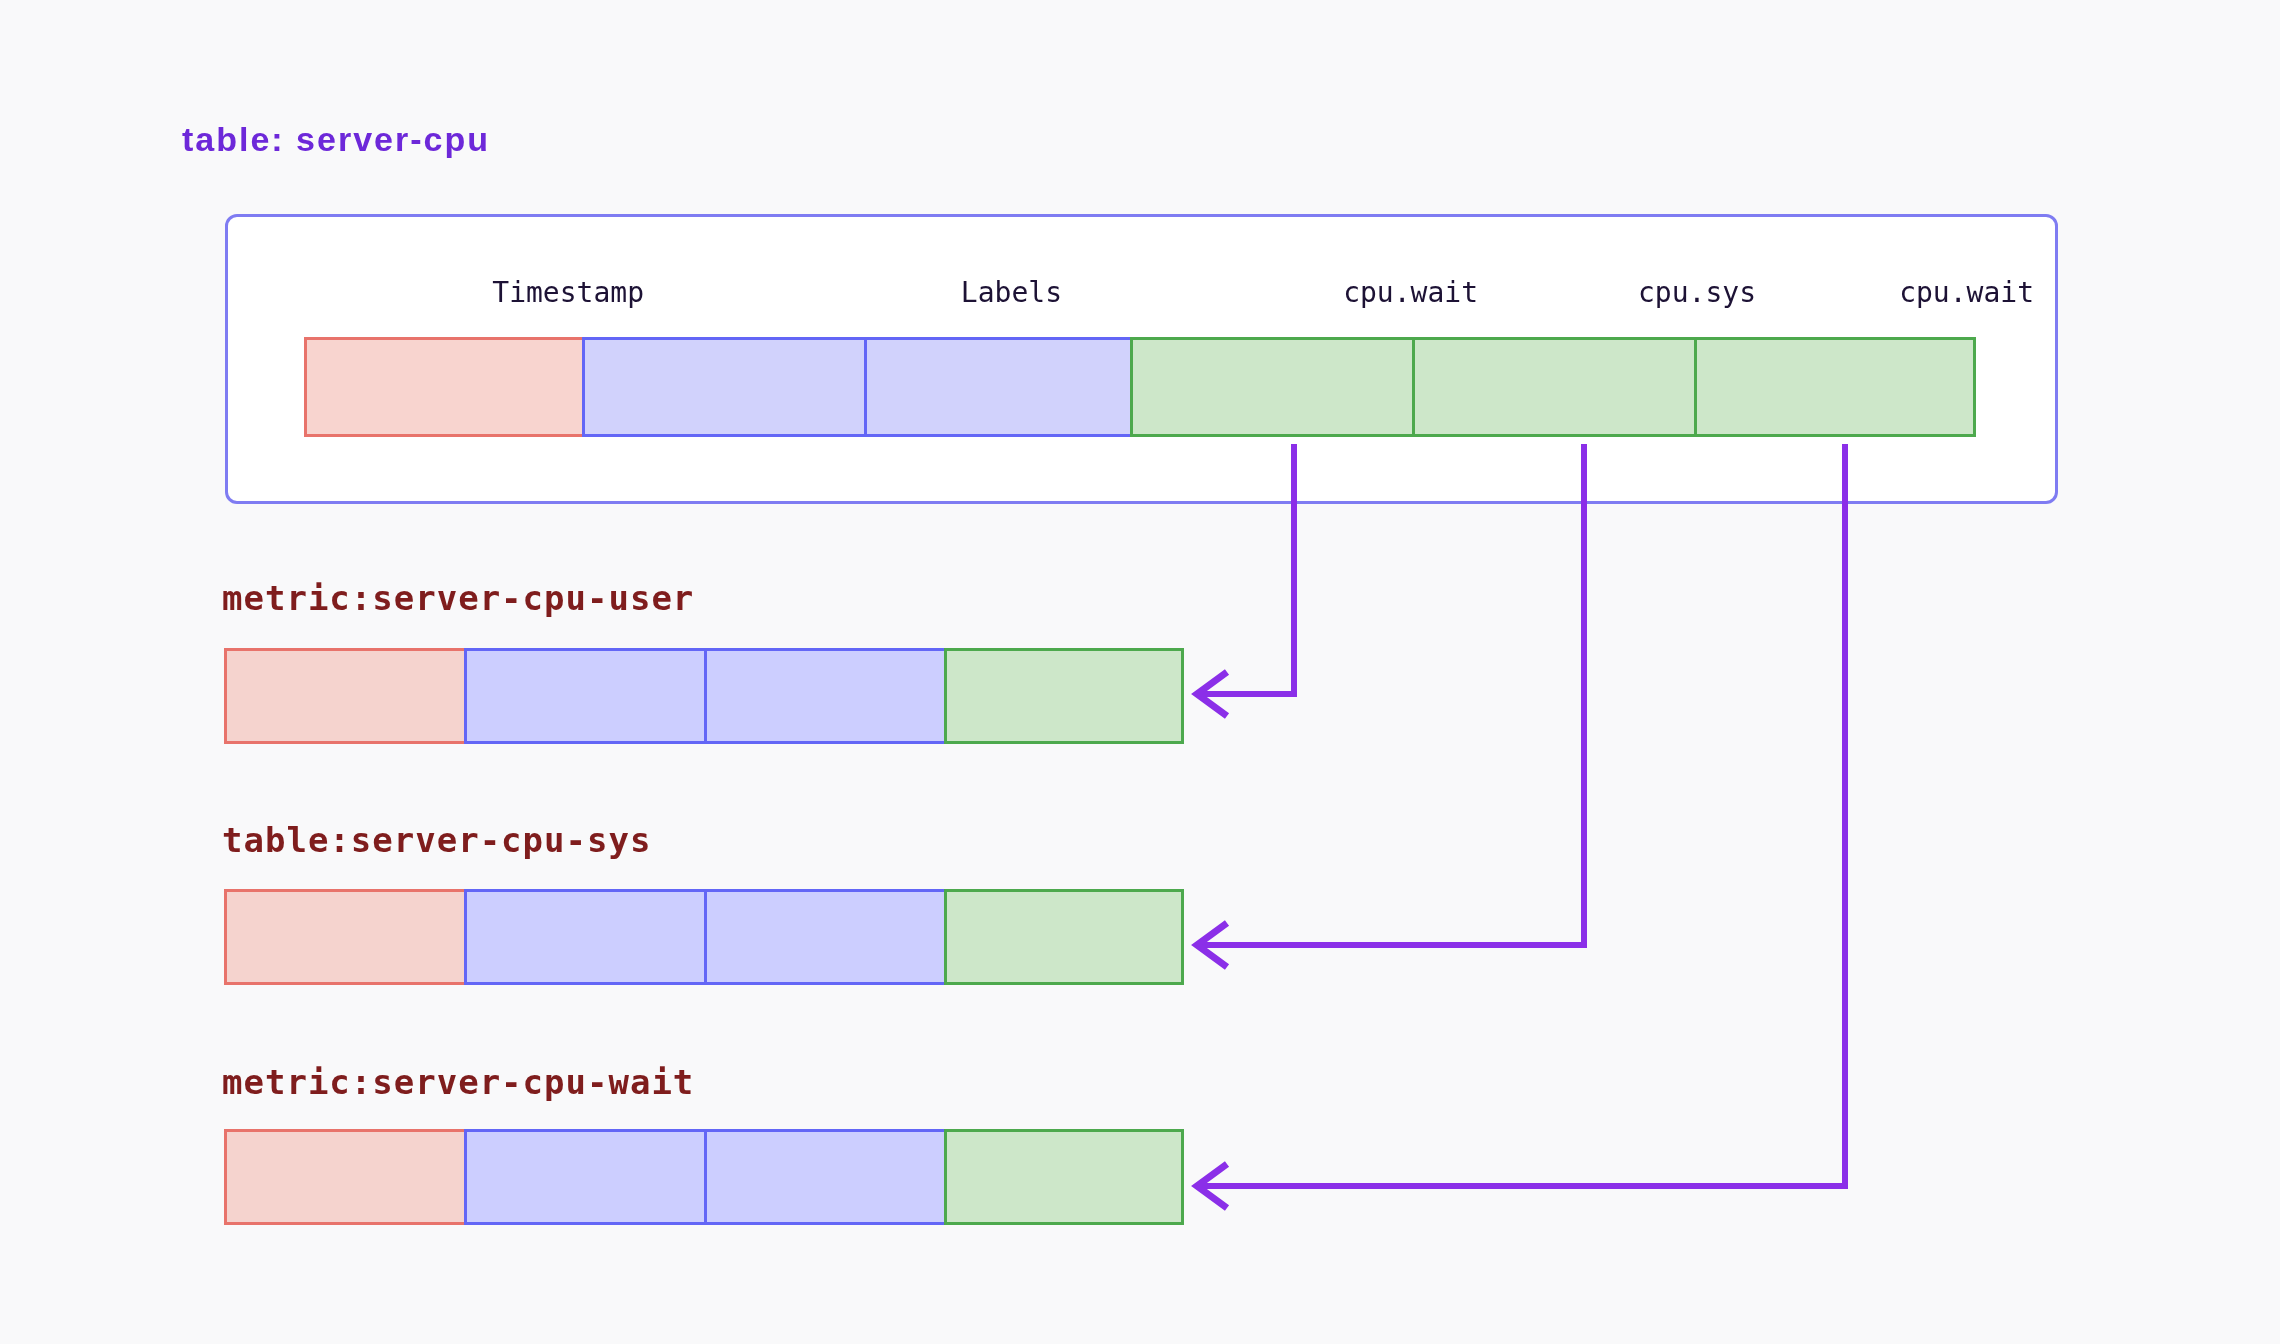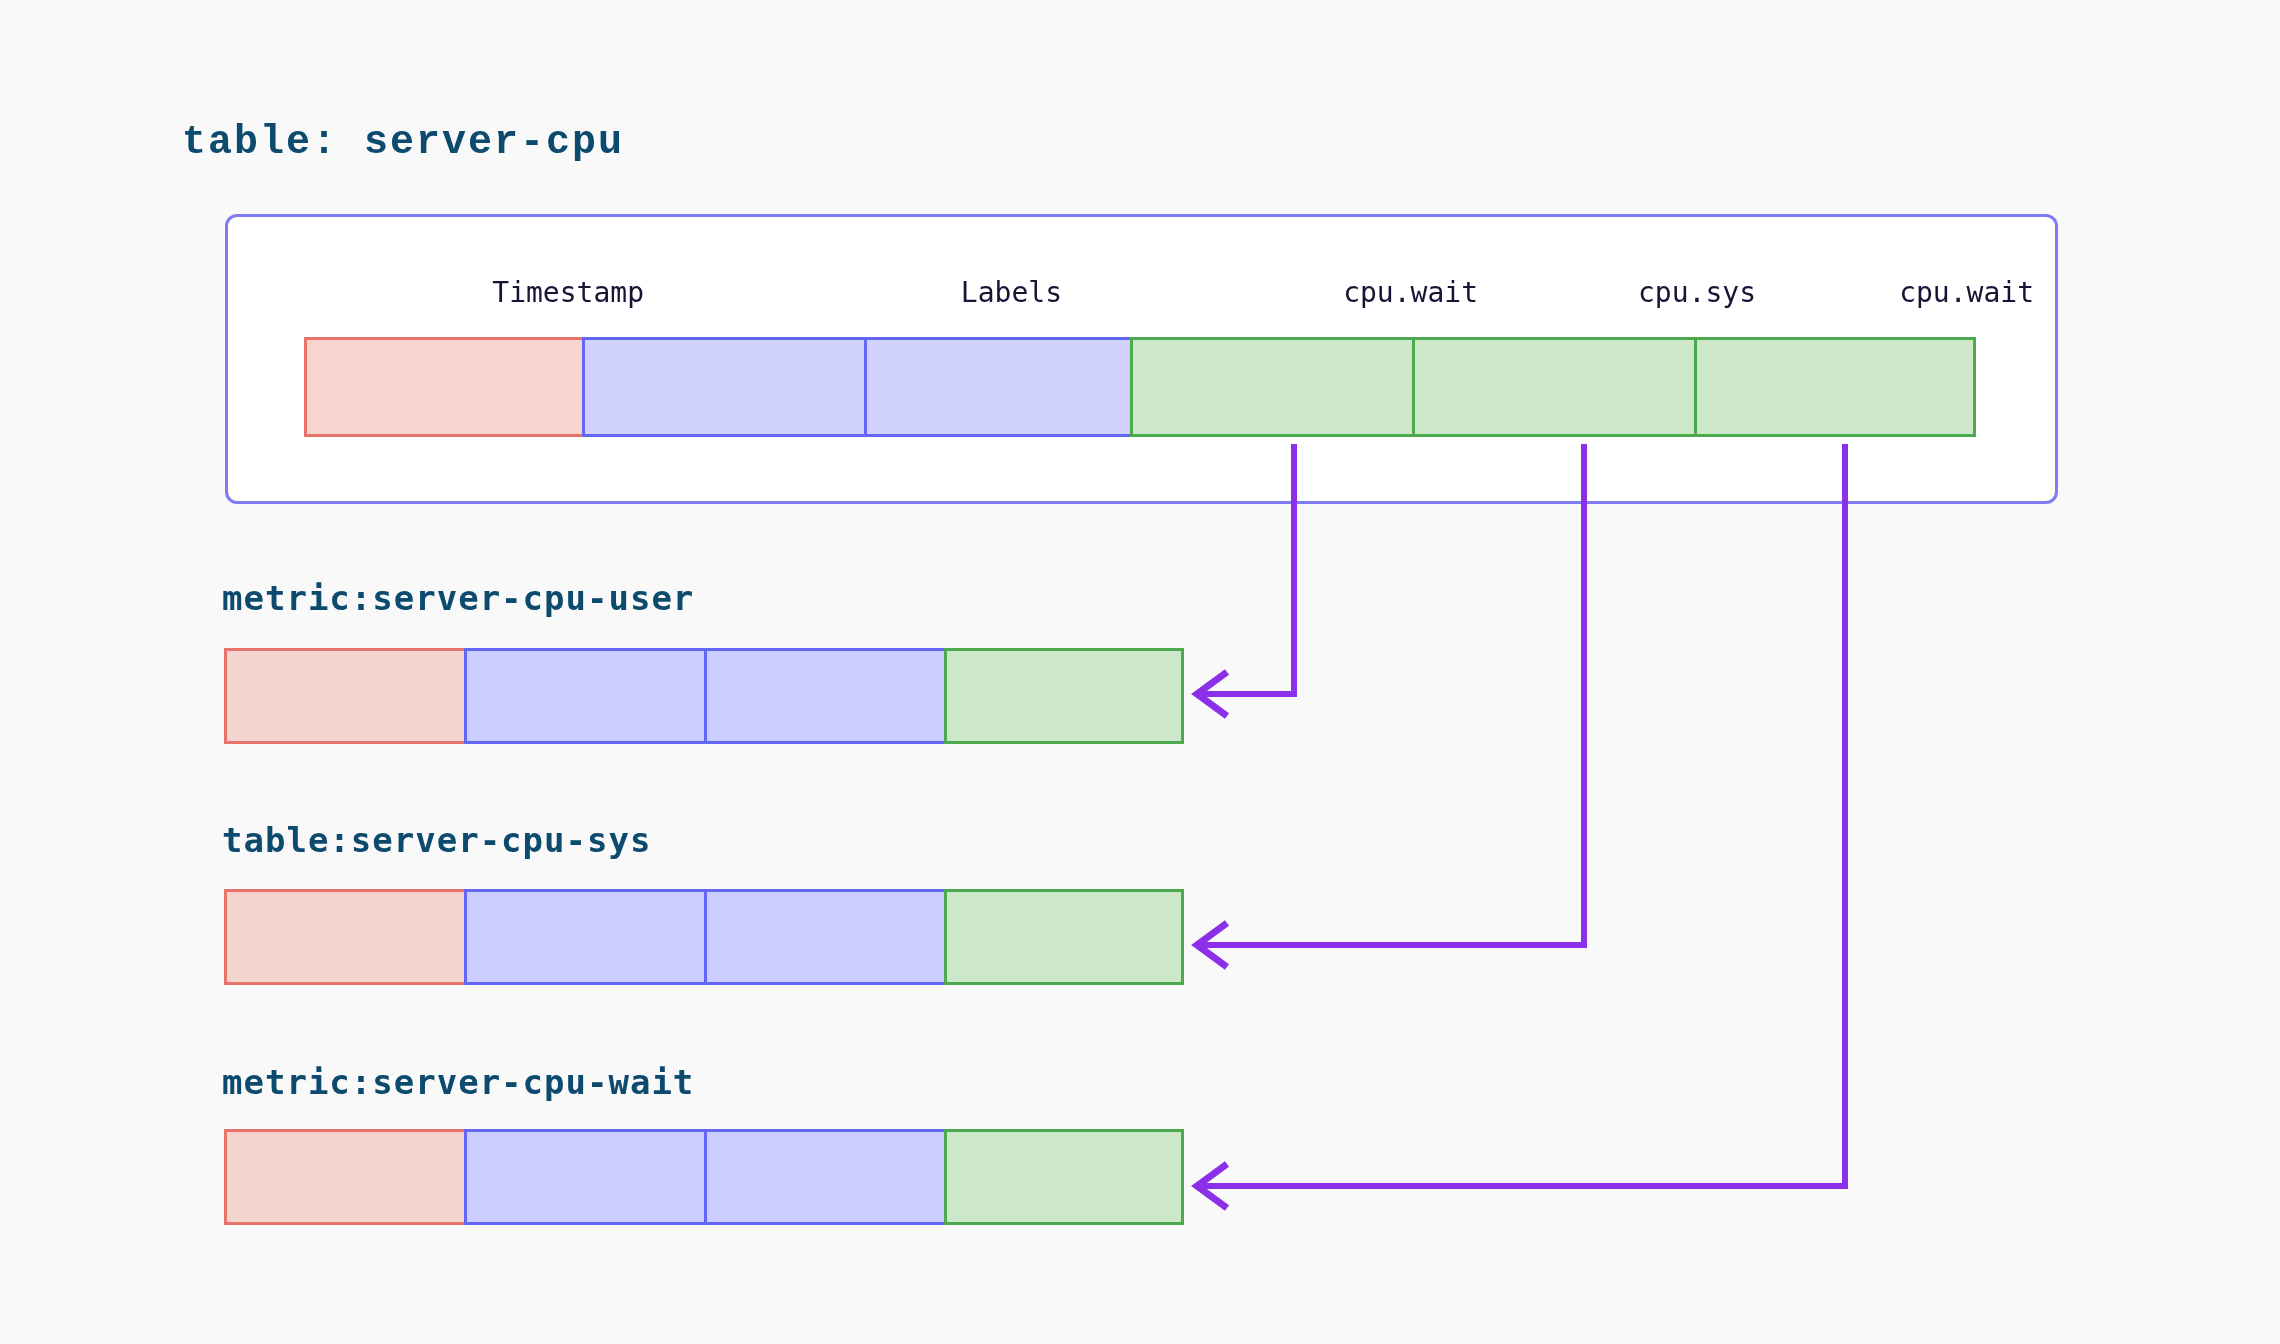--- a/index.html
+++ b/index.html
@@ -21,25 +21,25 @@
     left: 0; top: 0;
     width: 2280px;
     height: 1344px;
   }
 
   
   .table-title {
     position: absolute;
     left: 182px;
     top: 120px;
-    font-family: Liberation Mono, monospace;
-    font-size: 40px;
+    font-family: Liberation Sans, sans-serif;
+    font-size: 34px;
     font-weight: bold;
     letter-spacing: 2px;
-    color: #0c4a6e;
+    color: #6d28d9;
     white-space: pre;
   }
 
   
   .table-card {
     position: absolute;
     left: 225px;
     top: 214px;
     width: 1833px;
     height: 290px;
@@ -93,21 +93,21 @@
   }
 
   
   .metric-title {
     position: absolute;
     left: 222px;
     font-family: "DejaVu Sans Mono", "Liberation Mono", monospace;
     font-size: 34px;
     font-weight: bold;
     letter-spacing: 1px;
-    color: #0c4a6e;
+    color: #7f1d1d;
     white-space: pre;
   }
   .metric-row {
     position: absolute;
     left: 224px;
     height: 96px;
     display: flex;
   }
   .mcell {
     box-sizing: border-box;

